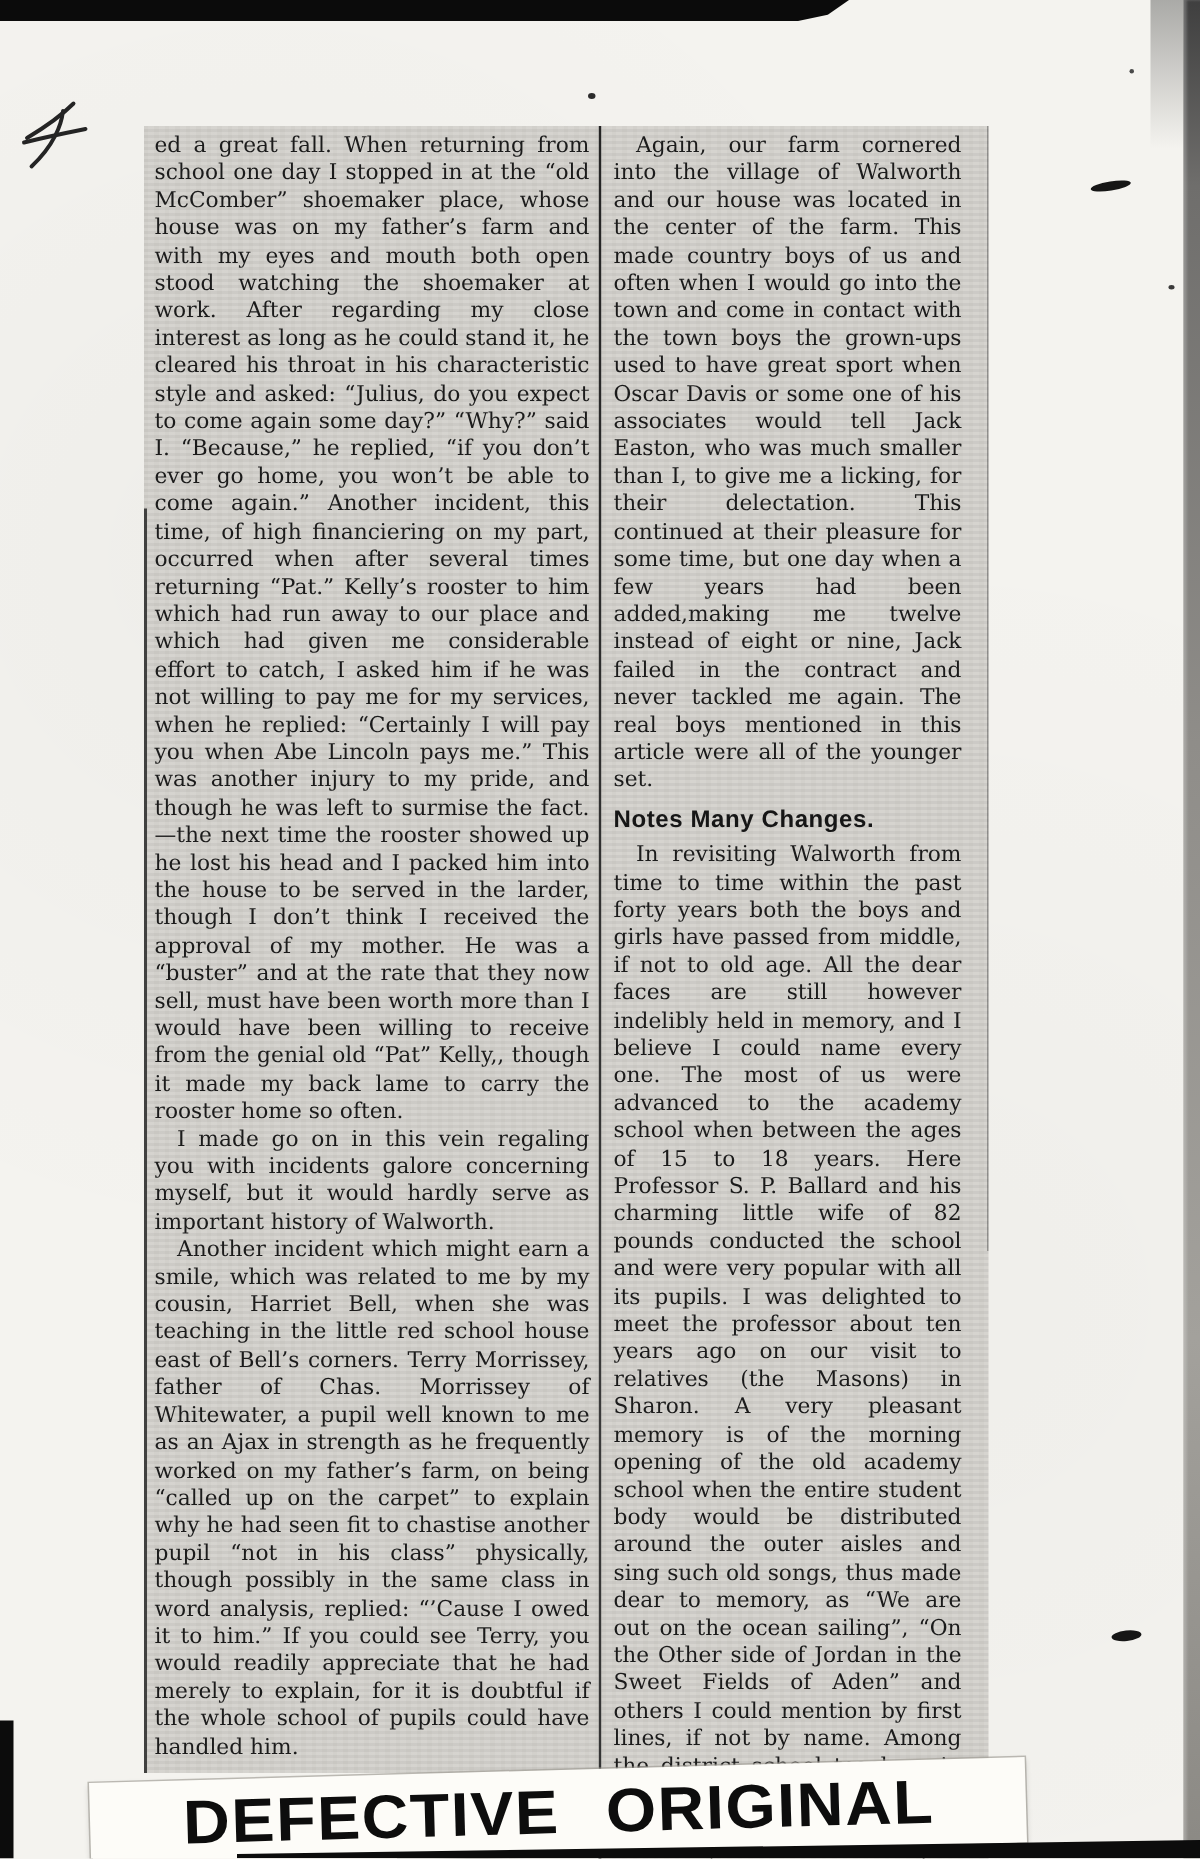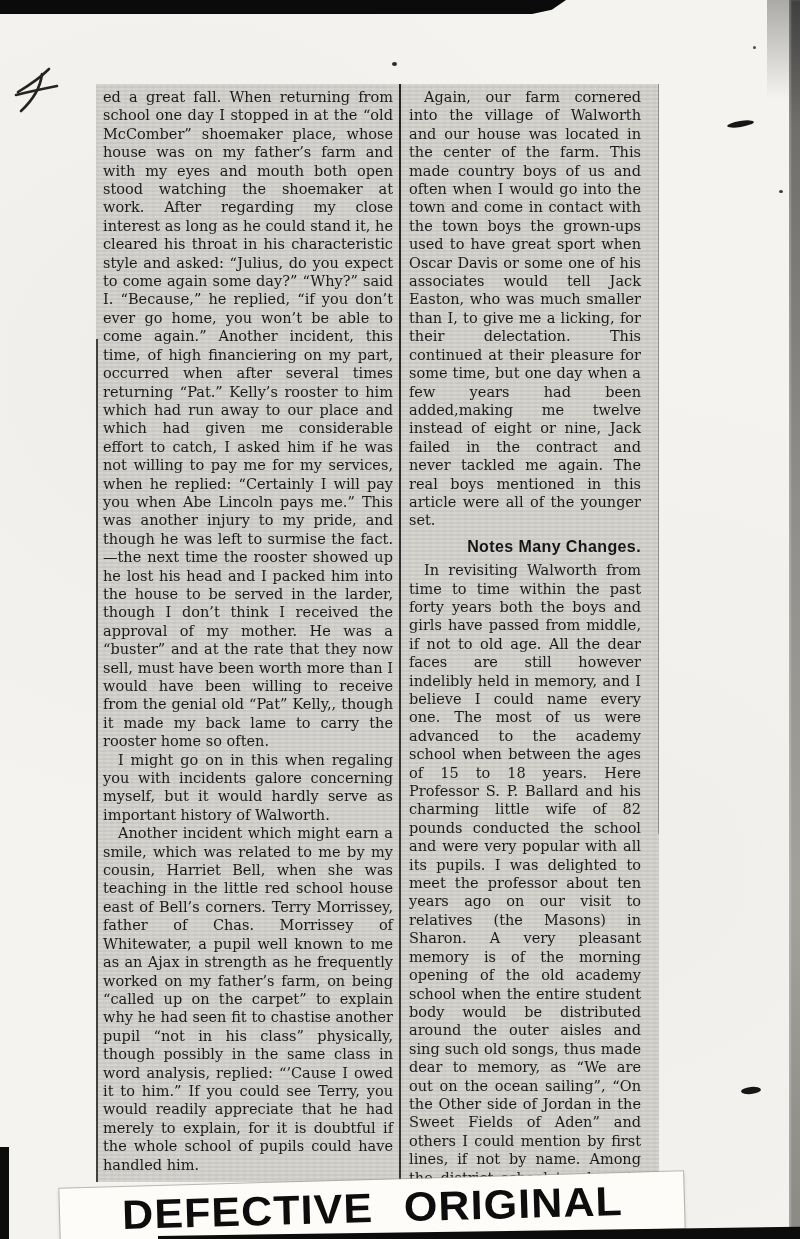--- a/index.html
+++ b/index.html
@@ -39,21 +39,21 @@
   }
   .col-left{width:303px;padding:4px 6px 8px 7px;box-sizing:border-box;}
   .col-right{width:258px;padding:4px 18px 8px 8px;box-sizing:border-box;}
   .col-left::before{content:"";position:absolute;left:0;top:255px;bottom:0;width:2px;background:rgba(40,40,40,0.85);}
   .col-right::after{content:"";position:absolute;right:0;top:0;height:52%;width:1.5px;background:rgba(45,45,45,0.4);}
   .divider{width:2px;align-self:stretch;background:linear-gradient(180deg,#242424,#3a3a3a 60%,#2b2b2b);}
   .para{margin:0;text-indent:15px;}
   .para.no-indent{text-indent:0;}
   .heading{
     font-family:"Liberation Sans", sans-serif;font-weight:700;font-size:16px;
-    text-align:right;letter-spacing:0.4px;margin:8px 0 5px;color:#161616;text-indent:0;
+    text-align:left;letter-spacing:0.4px;margin:8px 0 5px;color:#161616;text-indent:0;
   }
 
   
   .stamp{
     position:absolute;left:60px;top:1180px;width:624px;height:57px;
     background:#fdfcf8;transform:rotate(-1.6deg);
     display:flex;align-items:center;justify-content:center;
     box-shadow:0 0 0 1px rgba(158,155,147,0.65), 0 2px 4px rgba(0,0,0,0.18);
   }
   .stamp span{
@@ -80,21 +80,21 @@
 
   <svg class="hand4" width="46" height="48" viewBox="0 0 46 48" aria-label="4">
     <path d="M35 3 C27 11 14 20 4 26"></path>
     <path d="M2 29 C14 26 28 23 43 20"></path>
     <path d="M28 8 C27 17 22 31 7 45"></path>
   </svg>
 
   <div class="clipping">
     <div class="col col-left">
       <p class="para no-indent">ed a great fall. When returning from school one day I stopped in at the “old McComber” shoemaker place, whose house was on my father’s farm and with my eyes and mouth both open stood watching the shoemaker at work. After regarding my close interest as long as he could stand it, he cleared his throat in his characteristic style and asked: “Julius, do you expect to come again some day?” “Why?” said I. “Because,” he replied, “if you don’t ever go home, you won’t be able to come again.” Another incident, this time, of high financiering on my part, occurred when after several times returning “Pat.” Kelly’s rooster to him which had run away to our place and which had given me considerable effort to catch, I asked him if he was not willing to pay me for my services, when he replied: “Certainly I will pay you when Abe Lincoln pays me.” This was another injury to my pride, and though he was left to surmise the fact.—the next time the rooster showed up he lost his head and I packed him into the house to be served in the larder, though I don’t think I received the approval of my mother. He was a “buster” and at the rate that they now sell, must have been worth more than I would have been willing to receive from the genial old “Pat” Kelly,, though it made my back lame to carry the rooster home so often.</p>
-      <p class="para">I might go on in this when regaling you with incidents galore concerning myself, but it would hardly serve as important history of Walworth.</p>
+      <p class="para">I made go on in this vein regaling you with incidents galore concerning myself, but it would hardly serve as important history of Walworth.</p>
       <p class="para">Another incident which might earn a smile, which was related to me by my cousin, Harriet Bell, when she was teaching in the little red school house east of Bell’s corners. Terry Morrissey, father of Chas. Morrissey of Whitewater, a pupil well known to me as an Ajax in strength as he frequently worked on my father’s farm, on being “called up on the carpet” to explain why he had seen fit to chastise another pupil “not in his class” physically, though possibly in the same class in word analysis, replied: “’Cause I owed it to him.” If you could see Terry, you would readily appreciate that he had merely to explain, for it is doubtful if the whole school of pupils could have handled him.</p>
     </div>
 
     <div class="divider"></div>
 
     <div class="col col-right">
       <p class="para">Again, our farm cornered into the village of Walworth and our house was located in the center of the farm. This made country boys of us and often when I would go into the town and come in contact with the town boys the grown-ups used to have great sport when Oscar Davis or some one of his associates would tell Jack Easton, who was much smaller than I, to give me a licking, for their delectation. This continued at their pleasure for some time, but one day when a few years had been added,making me twelve instead of eight or nine, Jack failed in the contract and never tackled me again. The real boys mentioned in this article were all of the younger set.</p>
       <h3 class="heading">Notes Many Changes.</h3>
       <p class="para">In revisiting Walworth from time to time within the past forty years both the boys and girls have passed from middle, if not to old age. All the dear faces are still however indelibly held in memory, and I believe I could name every one. The most of us were advanced to the academy school when between the ages of 15 to 18 years. Here Professor S. P. Ballard and his charming little wife of 82 pounds conducted the school and were very popular with all its pupils. I was delighted to meet the professor about ten years ago on our visit to relatives (the Masons) in Sharon. A very pleasant memory is of the morning opening of the old academy school when the entire student body would be distributed around the outer aisles and sing such old songs, thus made dear to memory, as “We are out on the ocean sailing”, “On the Other side of Jordan in the Sweet Fields of Aden” and others I could mention by first lines, if not by name. Among the district school teachers in my latest recollection, were Miss Hart, Miss Douse, Miss Reinhart, Mrs. Dr. Burdick (the latter dearly beloved by all), Frank Maxon and Willard C. Bailey, who is the son of Capt. Bailey then living near Delavan. Willard caught the popular chord by introducing music and singing as a special feature. He has for many years been a resident of this city and a close personal friend, though of no relation to myself. His brother Calvin, who died here a few years since, was a pioneer resident and amassed a fortune in the angora</p>
     </div>

